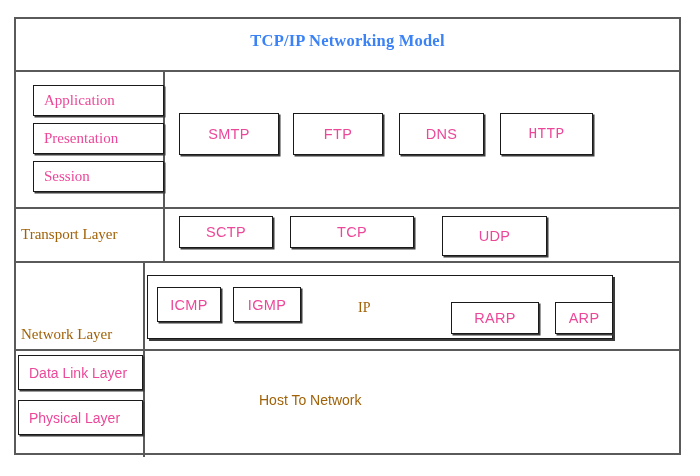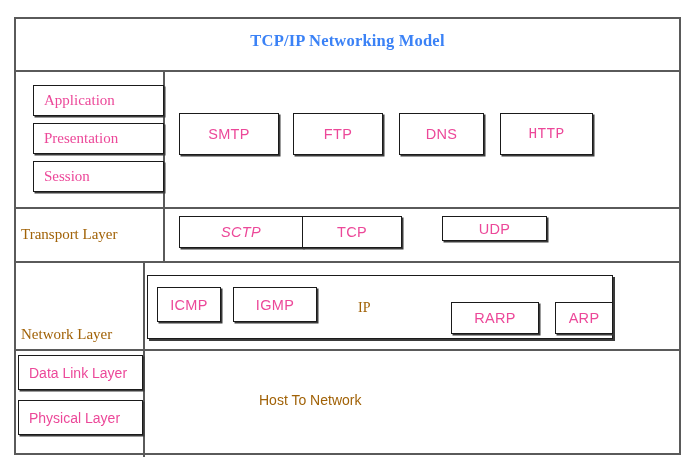--- a/index.html
+++ b/index.html
@@ -152,30 +152,30 @@
     <div class="box osi-box" style="left:17px;  top:104px; width:131px; height:31px;">Presentation</div>
     <div class="box osi-box" style="left:17px;  top:142px; width:131px; height:31px;">Session</div>
 
     <div class="box proto-box" style="left:163px; top:94px; width:100px; height:42px;">SMTP</div>
     <div class="box proto-box" style="left:277px; top:94px; width:90px;  height:42px;">FTP</div>
     <div class="box proto-box" style="left:383px; top:94px; width:85px;  height:42px;">DNS</div>
     <div class="box proto-box" style="left:484px; top:94px; width:93px;  height:42px;font-family:Liberation Mono, monospace;">HTTP</div>
 
     <div class="plain-label label-serif" style="left:5px; top:207px;">Transport Layer</div>
 
-    <div class="box proto-box" style="left:163px; top:197px; width:124px; height:32px;font-style:italic;">SCTP</div>
-    <div class="box proto-box" style="left:286px; top:197px; width:100px; height:32px;">TCP</div>
-    <div class="box proto-box" style="left:426px; top:197px; width:105px; height:25px;">UDP</div>
+    <div class="box proto-box" style="left:163px; top:197px; width:94px; height:32px;">SCTP</div>
+    <div class="box proto-box" style="left:274px; top:197px; width:124px; height:32px;">TCP</div>
+    <div class="box proto-box" style="left:426px; top:197px; width:105px; height:40px;">UDP</div>
 
     <div class="plain-label label-serif" style="left:5px; top:307px;">Network Layer</div>
 
     <div class="ip-container" style="left:131px; top:256px; width:466px; height:64px;"></div>
 
     <div class="box proto-box" style="left:141px; top:268px; width:64px; height:35px;">ICMP</div>
-    <div class="box proto-box" style="left:217px; top:268px; width:84px; height:35px;">IGMP</div>
+    <div class="box proto-box" style="left:217px; top:268px; width:68px; height:35px;">IGMP</div>
 
     <div class="plain-label label-sans" style="left:342px; top:281px;font-family:Liberation Serif, serif;">IP</div>
 
     <div class="box proto-box" style="left:435px; top:283px; width:88px; height:32px;">RARP</div>
     <div class="box proto-box" style="left:539px; top:283px; width:58px; height:32px;">ARP</div>
 
     <div class="box osi-box sans" style="left:2px; top:336px; width:125px; height:35px;">Data Link Layer</div>
     <div class="box osi-box sans" style="left:2px; top:381px; width:125px; height:35px;">Physical Layer</div>
 
     <div class="plain-label label-sans" style="left:243px; top:373px;">Host To Network</div>

